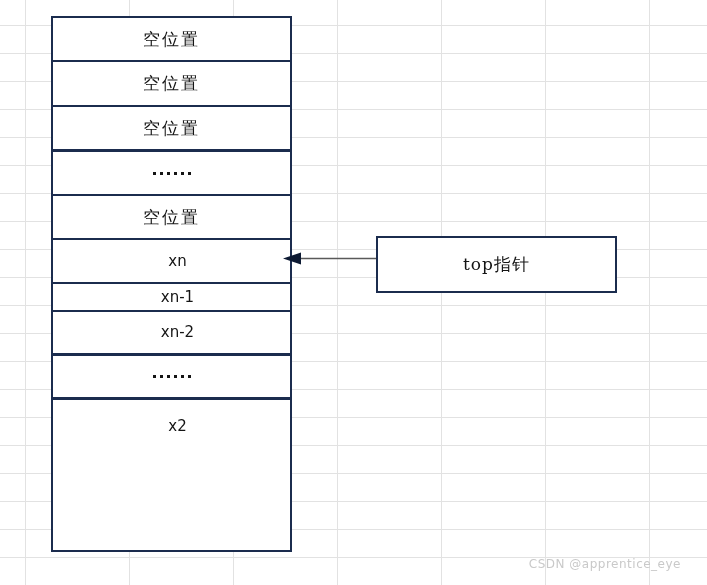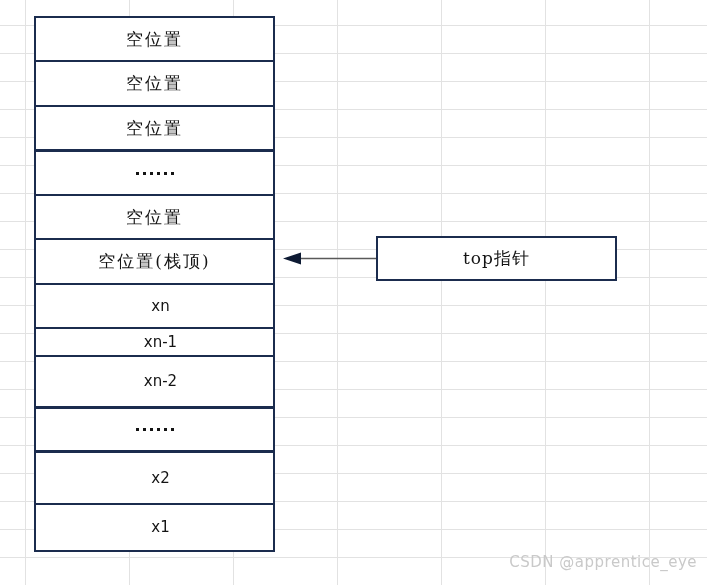--- a/index.html
+++ b/index.html
@@ -24,21 +24,21 @@
     background-image:
       linear-gradient(to right,  #e2e2e2 1px, transparent 1px),
       linear-gradient(to bottom, #e2e2e2 1px, transparent 1px);
     background-size: 104px 28px;
     background-position: 25px -3px;
   }
 
   
   #stack {
     position: absolute;
-    left: 34px;
+    left: 51px;
     top: 16px;
     width: 241px;
     height: 536px;
     box-sizing: border-box;
     border: 2px solid #1b2c4e;
     background: #ffffff;
   }
   .cell {
     box-sizing: border-box;
     width: 100%;
@@ -92,42 +92,42 @@
     width: 93px;
     height: 15px;
   }
 
   
   #top-pointer-box {
     position: absolute;
     left: 376px;
     top: 236px;
     width: 241px;
-    height: 45px;
+    height: 57px;
     box-sizing: border-box;
     border: 2px solid #1b2c4e;
     background: #ffffff;
     display: flex;
     align-items: center;
     justify-content: center;
   }
   #top-pointer-box .cell-label {
     font-family: "DejaVu Serif", "Liberation Serif", serif;
     font-size: 17px;
     letter-spacing: 1px;
     color: #141414;
   }
 
   
   #watermark {
     position: absolute;
-    right: 10px;
+    right: 26px;
     bottom: 14px;
     font-family: "DejaVu Sans", "Liberation Sans", sans-serif;
-    font-size: 15px;
+    font-size: 12px;
     color: #c9c9c9;
     letter-spacing: 0.5px;
     white-space: nowrap;
     user-select: none;
   }
 </style>
 </head>
 <body>
 
 <div id="canvas">
@@ -155,55 +155,49 @@
           <i></i>
           <i></i>
         </span>
 
     </div>
 
     <div class="cell" style="height:44px">
       <span class="cell-label cjk">空位置</span>
     </div>
 
-    <div class="cell" style="height:45px">
-      <span class="cell-label cjk">空位置(栈顶)</span>
-    </div>
 
     <div class="cell" style="height:44px">
       <span class="cell-label latin">xn</span>
     </div>
 
     <div class="cell" style="height:28px">
       <span class="cell-label latin">xn-1</span>
     </div>
 
-    <div class="cell thick" style="height:52px">
+    <div class="cell thick" style="height:44px">
       <span class="cell-label latin">xn-2</span>
     </div>
 
     <div class="cell thick" style="height:44px">
       <span class="dots" aria-hidden="true">
           <i></i>
           <i></i>
           <i></i>
           <i></i>
           <i></i>
           <i></i>
         </span>
 
     </div>
 
     <div class="cell" style="height:52px">
       <span class="cell-label latin">x2</span>
     </div>
 
-    <div class="cell" style="height:45px">
-      <span class="cell-label latin">x1</span>
-    </div>
 
   </div>
 
   <svg id="arrow" viewBox="0 0 93 15" xmlns="http://www.w3.org/2000/svg">
     <line x1="16" y1="7.5" x2="93" y2="7.5" stroke="#595959" stroke-width="1.6"></line>
     <polygon points="0,7.5 18,1.5 18,13.5" fill="#0d1a33"></polygon>
   </svg>
 
   <div id="top-pointer-box">
     <span class="cell-label">top指针</span>

